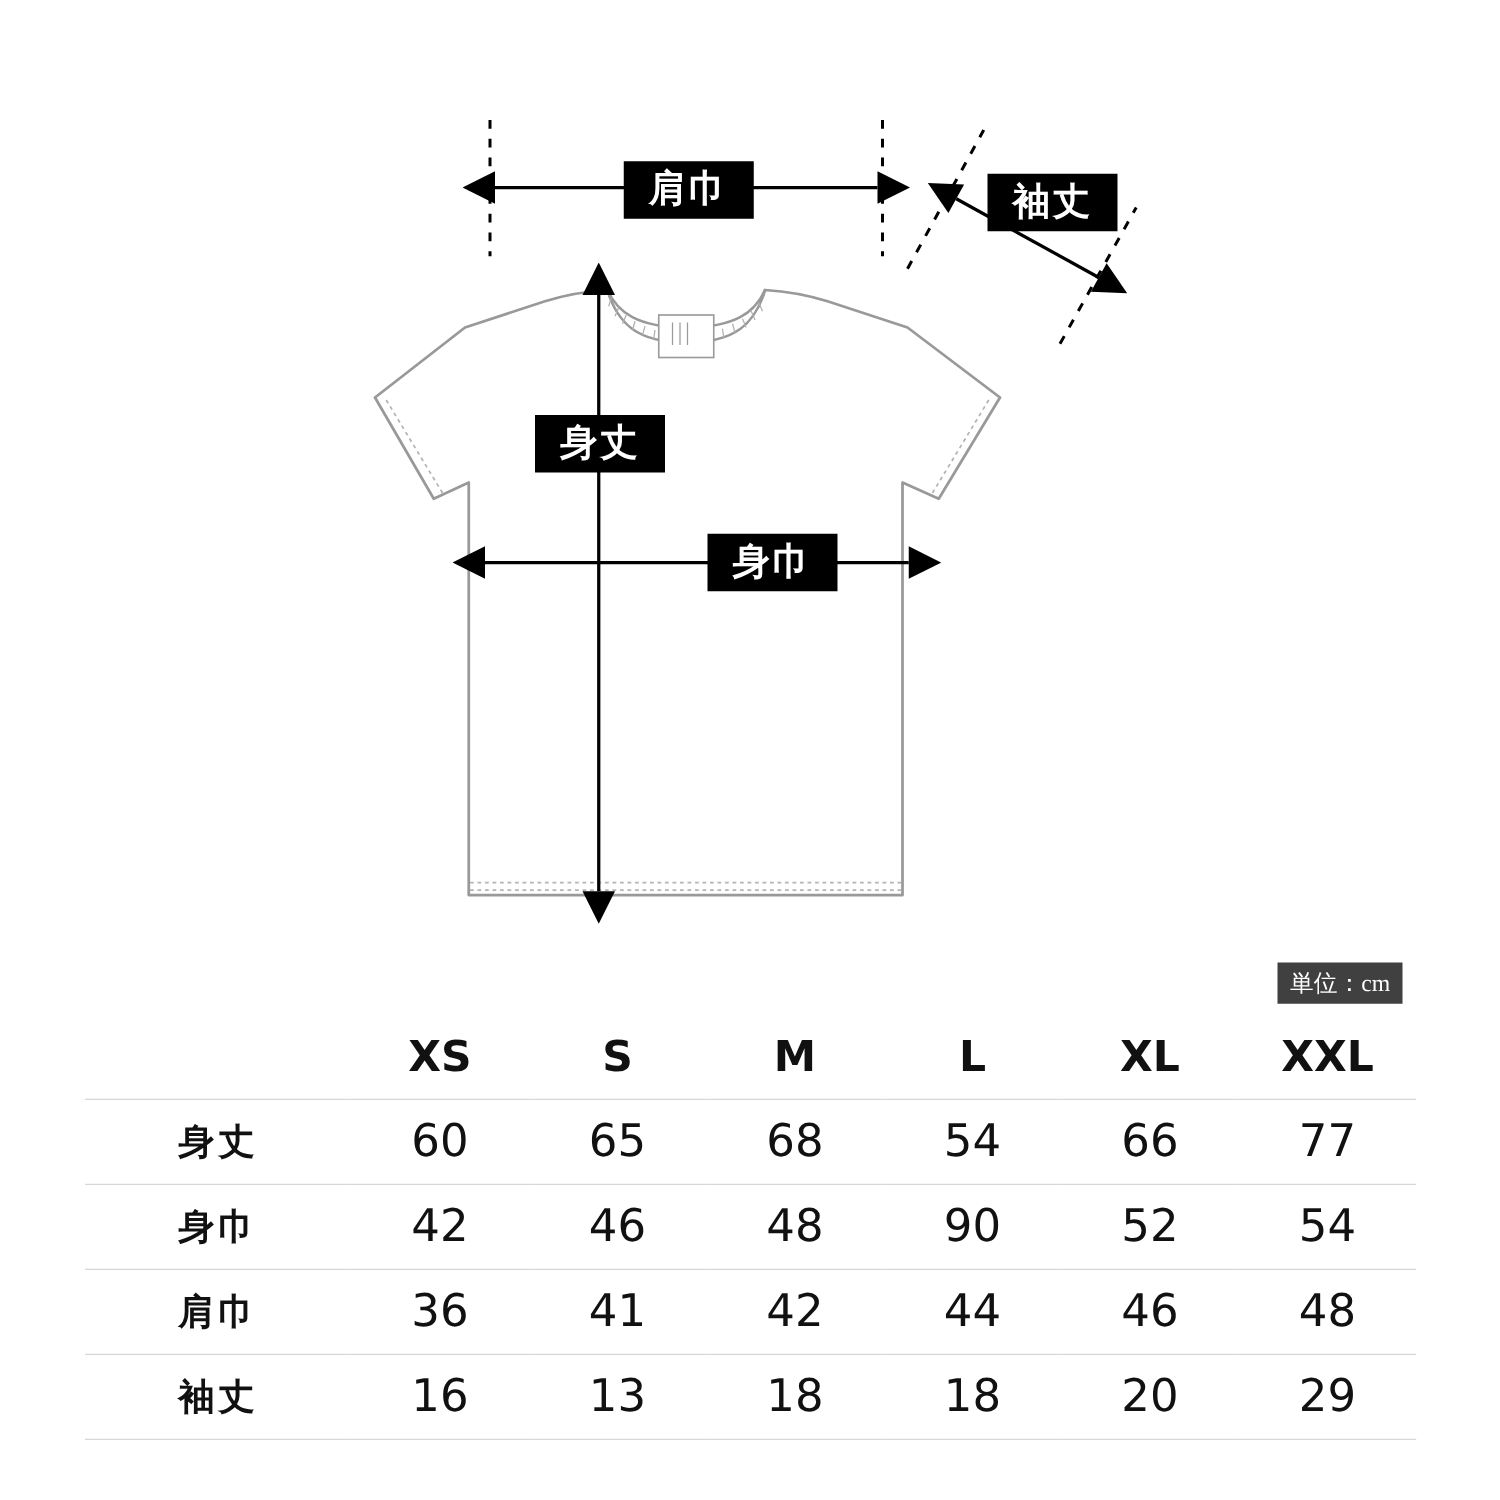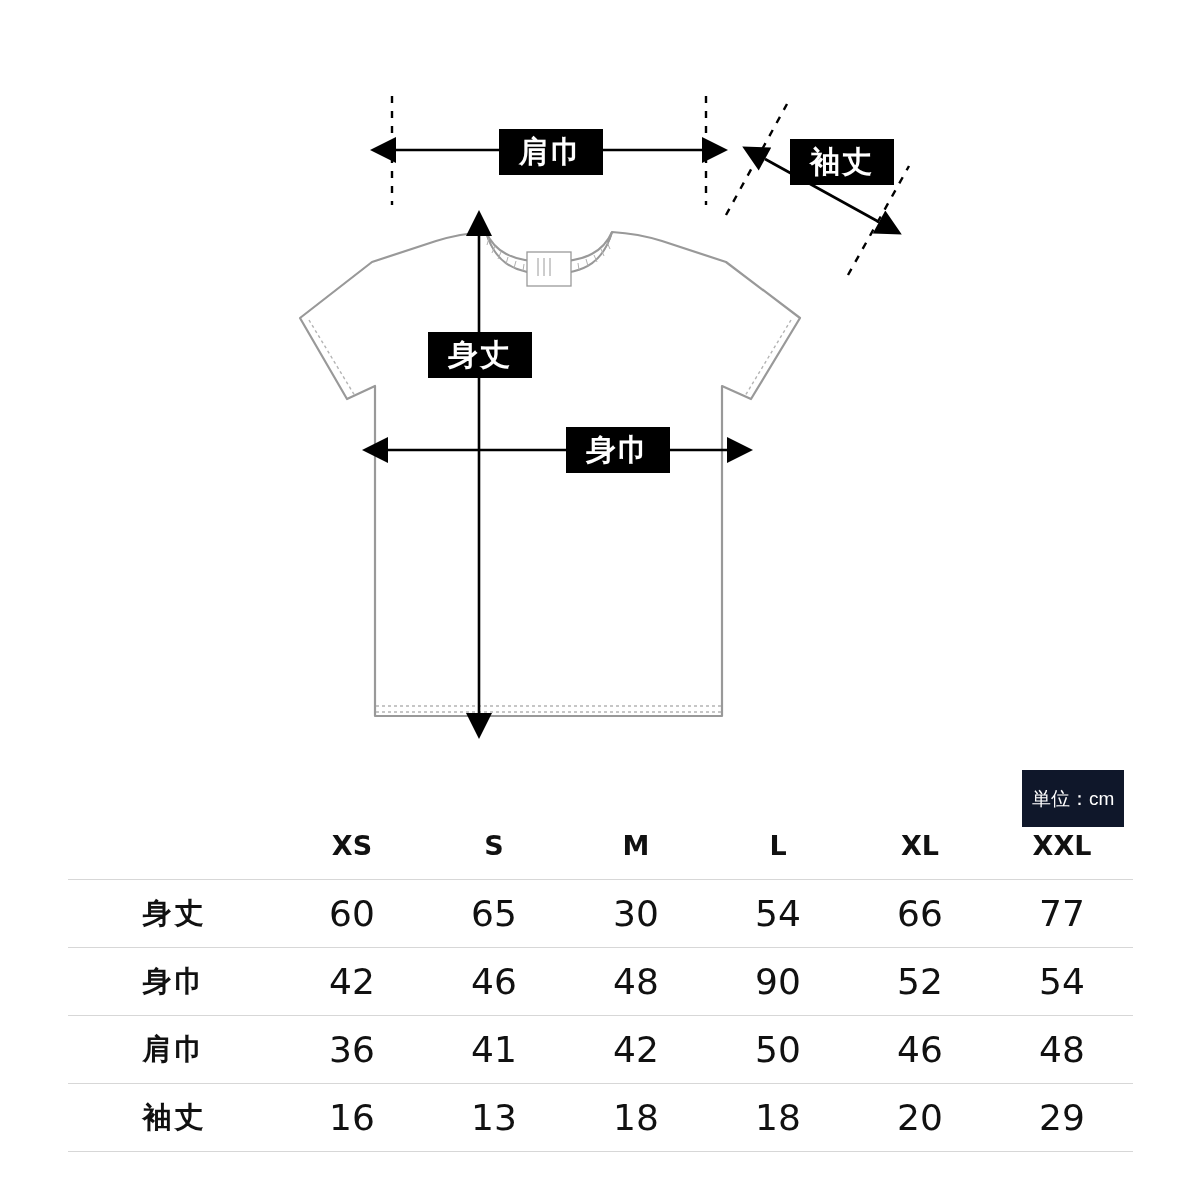--- a/index.html
+++ b/index.html
@@ -78,24 +78,24 @@
     height: 46px;
     font-size: 30px;
   }
 
   
   #unit-badge {
     position: absolute;
     left: 1022px;
     top: 770px;
     height: 33px;
-    padding: 12px 10px;
-    background: #0f172a;
+    padding: 0 10px;
+    background: #404040;
     color: #ffffff;
-    font-family: Liberation Sans, sans-serif;
+    font-family: Liberation Serif, serif;
     font-size: 19px;
     display: flex;
     align-items: center;
     justify-content: center;
     white-space: nowrap;
   }
 
   
   #size-table {
     position: absolute;
@@ -111,21 +111,21 @@
   #size-table th,
   #size-table td {
     text-align: center;
     font-weight: 400;
     padding: 0;
     height: 67px;
     vertical-align: middle;
   }
   #size-table thead th {
     font-family: "DejaVu Sans", sans-serif;
-    font-size: 27px;
+    font-size: 34px;
     font-weight: 700;
     color: #111111;
     border-bottom: 1px solid #d7d7d7;
   }
   #size-table thead th.corner { border-bottom: 1px solid #d7d7d7; }
 
   #size-table tbody th {
     font-family: "DejaVu Sans", sans-serif;
     font-size: 29px;
     font-weight: 700;
@@ -257,40 +257,40 @@
         <th>L</th>
         <th>XL</th>
         <th>XXL</th>
       </tr>
     </thead>
     <tbody>
       <tr>
         <th>身丈</th>
         <td>60</td>
         <td>65</td>
-        <td>30</td>
+        <td>68</td>
         <td>54</td>
         <td>66</td>
         <td>77</td>
       </tr>
       <tr>
         <th>身巾</th>
         <td>42</td>
         <td>46</td>
         <td>48</td>
         <td>90</td>
         <td>52</td>
         <td>54</td>
       </tr>
       <tr>
         <th>肩巾</th>
         <td>36</td>
         <td>41</td>
         <td>42</td>
-        <td>50</td>
+        <td>44</td>
         <td>46</td>
         <td>48</td>
       </tr>
       <tr>
         <th>袖丈</th>
         <td>16</td>
         <td>13</td>
         <td>18</td>
         <td>18</td>
         <td>20</td>

